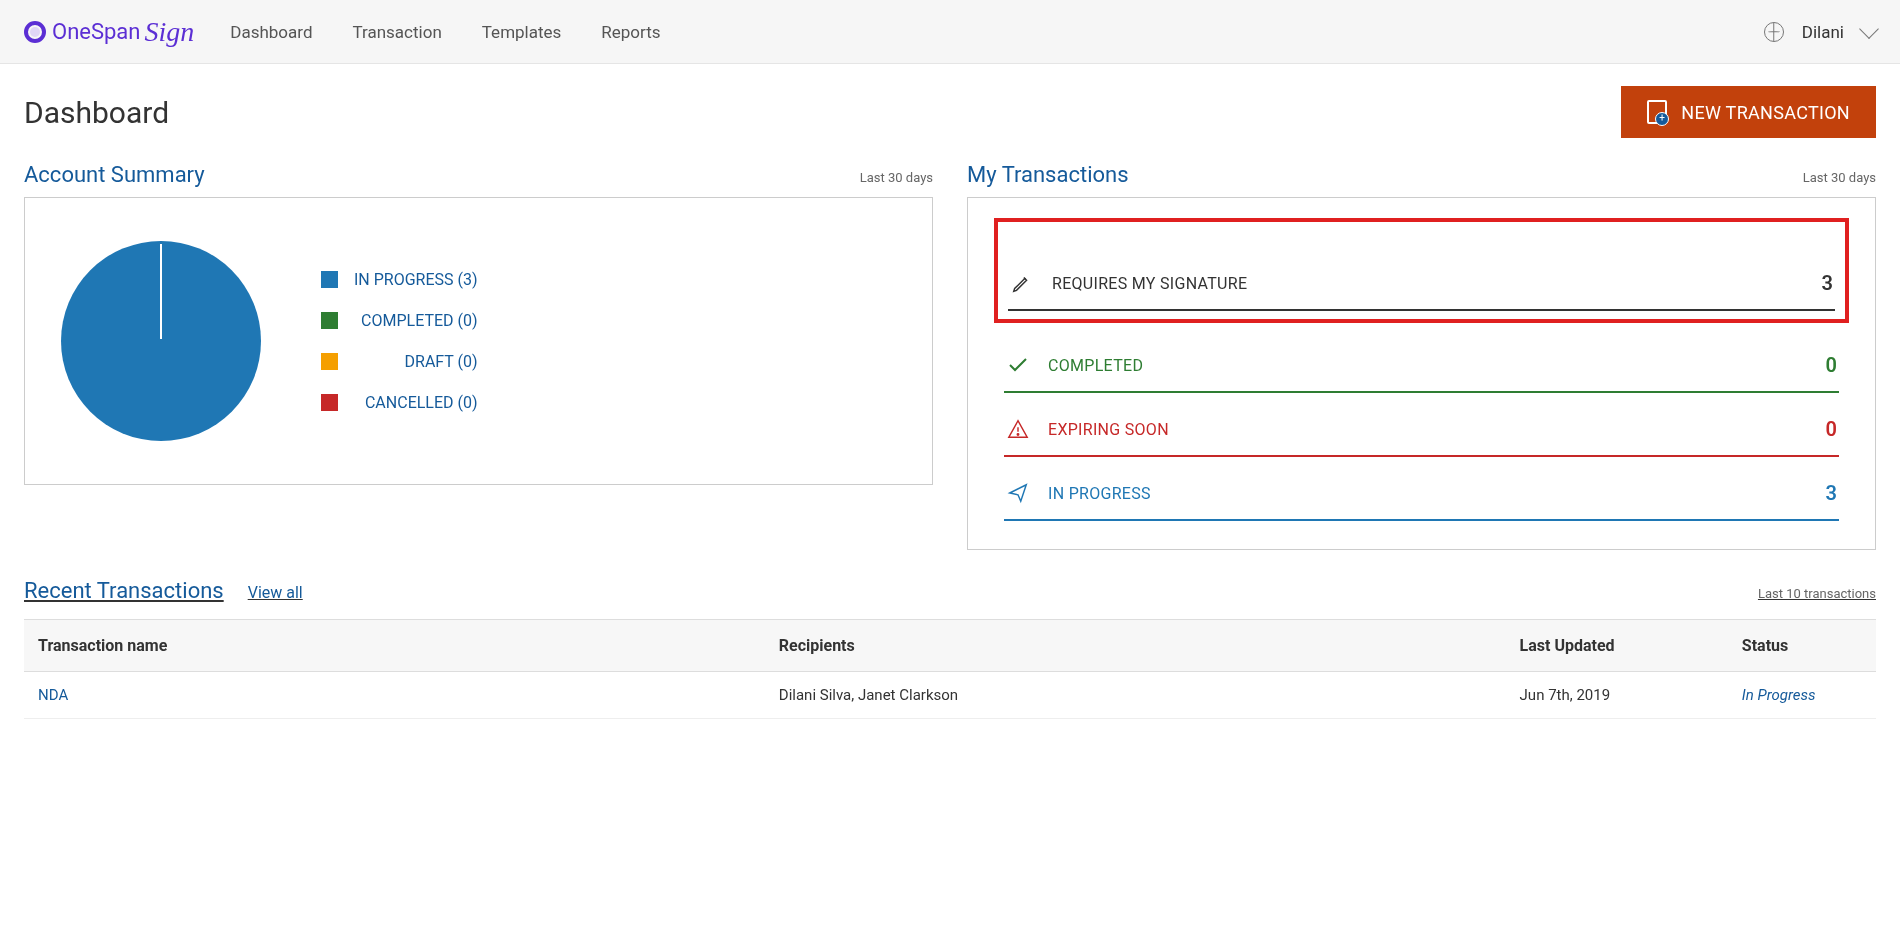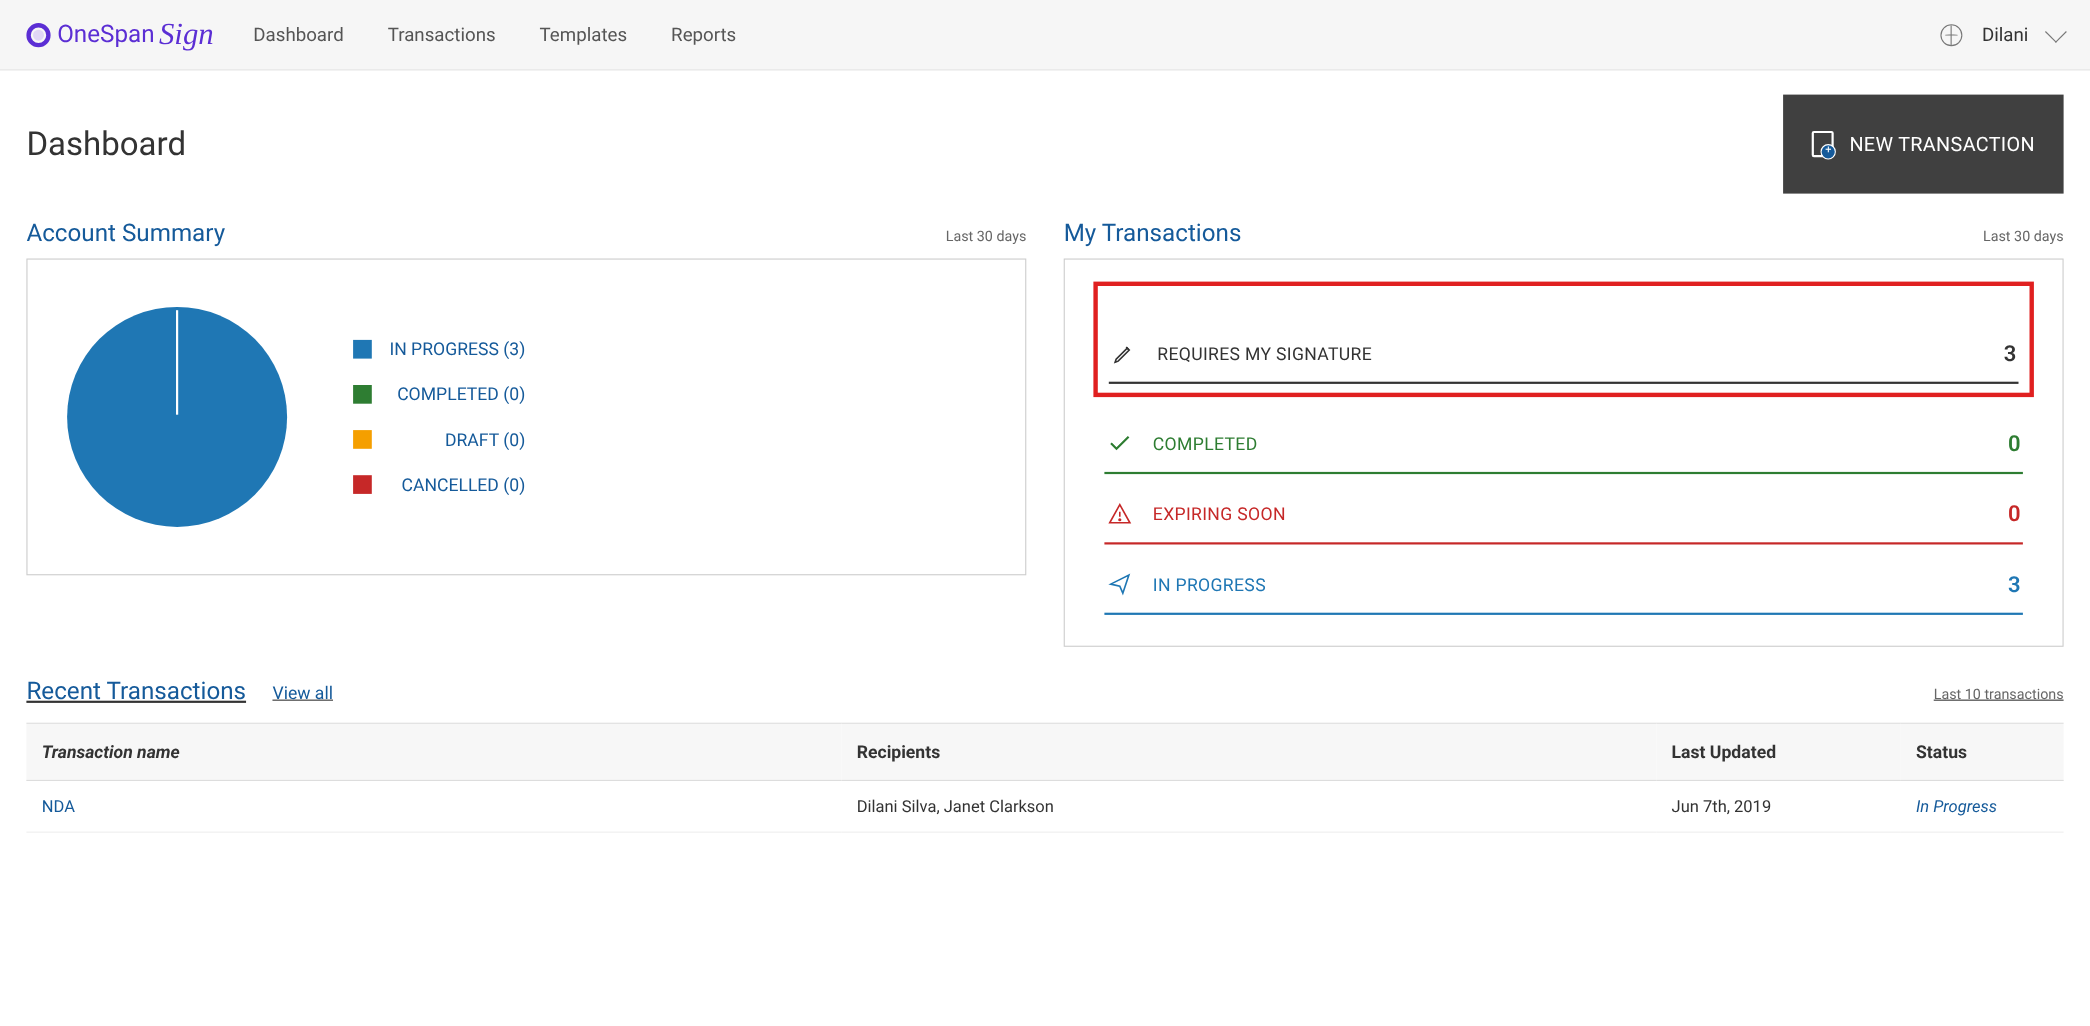--- a/index.html
+++ b/index.html
@@ -17,21 +17,21 @@
 .user-area { display: flex; align-items: center; gap: 18px; }
 .globe-icon { width: 20px; height: 20px; border: 1.5px solid #777; border-radius: 50%; position: relative; }
 .globe-icon::before { content:''; position:absolute; left:50%; top:0; bottom:0; width:1.5px; background:#777; transform:translateX(-50%); }
 .globe-icon::after { content:''; position:absolute; left:3px; right:3px; top:50%; height:1.5px; background:#777; transform:translateY(-50%); border-radius:50%; }
 .user-name { font-size: 17px; color: #333; }
 .chev { width: 14px; height: 14px; border-right: 1.5px solid #777; border-bottom: 1.5px solid #777; transform: rotate(45deg); margin-bottom: 6px; }
 
 .page { padding: 22px 24px; }
 .page-head { display: flex; justify-content: space-between; align-items: center; }
 .page-title { font-size: 30px; font-weight: 400; color: #333; }
-.btn-new { background: #404040; color: #fff; padding: 33px 26px; display: flex; align-items: center; gap: 14px; font-size: 18px; letter-spacing: .3px; cursor: pointer; }
+.btn-new { background: #c2410c; color: #fff; padding: 14px 26px; display: flex; align-items: center; gap: 14px; font-size: 18px; letter-spacing: .3px; cursor: pointer; }
 .btn-new .doc-icon { width: 20px; height: 24px; position: relative; border: 2px solid #fff; border-radius: 2px; }
 .btn-new .doc-icon::after { content: '+'; position: absolute; right: -4px; bottom: -4px; background: #155A9A; border: 1.5px solid #fff; border-radius: 50%; width: 12px; height: 12px; font-size: 10px; line-height: 10px; text-align: center; color: #fff; }
 
 .two-col { display: grid; grid-template-columns: 1fr 1fr; gap: 34px; margin-top: 24px; }
 .section-head { display: flex; justify-content: space-between; align-items: baseline; margin-bottom: 10px; }
 .section-title { font-size: 22px; font-weight: 400; color: #155A9A; }
 .section-sub { font-size: 13px; color: #666; }
 
 .card { border: 1px solid #ccc; padding: 28px 36px; min-height: 280px; }
 .summary-inner { display: flex; align-items: center; gap: 60px; height: 230px; }
@@ -51,37 +51,37 @@
 .recent-head { display: flex; align-items: baseline; gap: 24px; margin-top: 28px; text-decoration: underline; }
 .recent-title { font-size: 22px; color: #155A9A; }
 .view-all { color: #155A9A; font-size: 16px; cursor: pointer; }
 .recent-sub { margin-left: auto; font-size: 13px; color: #666; }
 
 .tbl { width: 100%; border-collapse: collapse; margin-top: 16px; }
 .tbl th { text-align: left; font-weight: 700; font-size: 16px; padding: 16px 14px; background: #f7f7f7; border-top: 1px solid #ddd; border-bottom: 1px solid #ddd; }
 .tbl td { padding: 14px 14px; font-size: 15px; border-bottom: 1px solid #eee; }
 .tbl td.link { color: #155A9A; cursor: pointer; }
 .tbl td.status { color: #155A9A; font-style: italic; }
-.col-name { width: 40%; font-style: italic; }
+.col-name { width: 40%; }
 .col-rec { width: 40%; }
 .col-upd { width: 12%; }
 .col-stat { width: 8%; }
 </style>
 </head>
 <body>
 
 <div class="topbar">
   <div class="logo">
     <span class="logo-circle"></span>
     <span class="logo-text1">OneSpan</span>
     <span class="logo-text2">Sign</span>
   </div>
   <div class="nav">
     <span class="nav-item">Dashboard</span>
-    <span class="nav-item">Transactions</span>
+    <span class="nav-item">Transaction</span>
     <span class="nav-item">Templates</span>
     <span class="nav-item">Reports</span>
   </div>
   <div class="spacer"></div>
   <div class="user-area">
     <span class="globe-icon"></span>
     <span class="user-name">Dilani</span>
     <span class="chev"></span>
   </div>
 </div>

